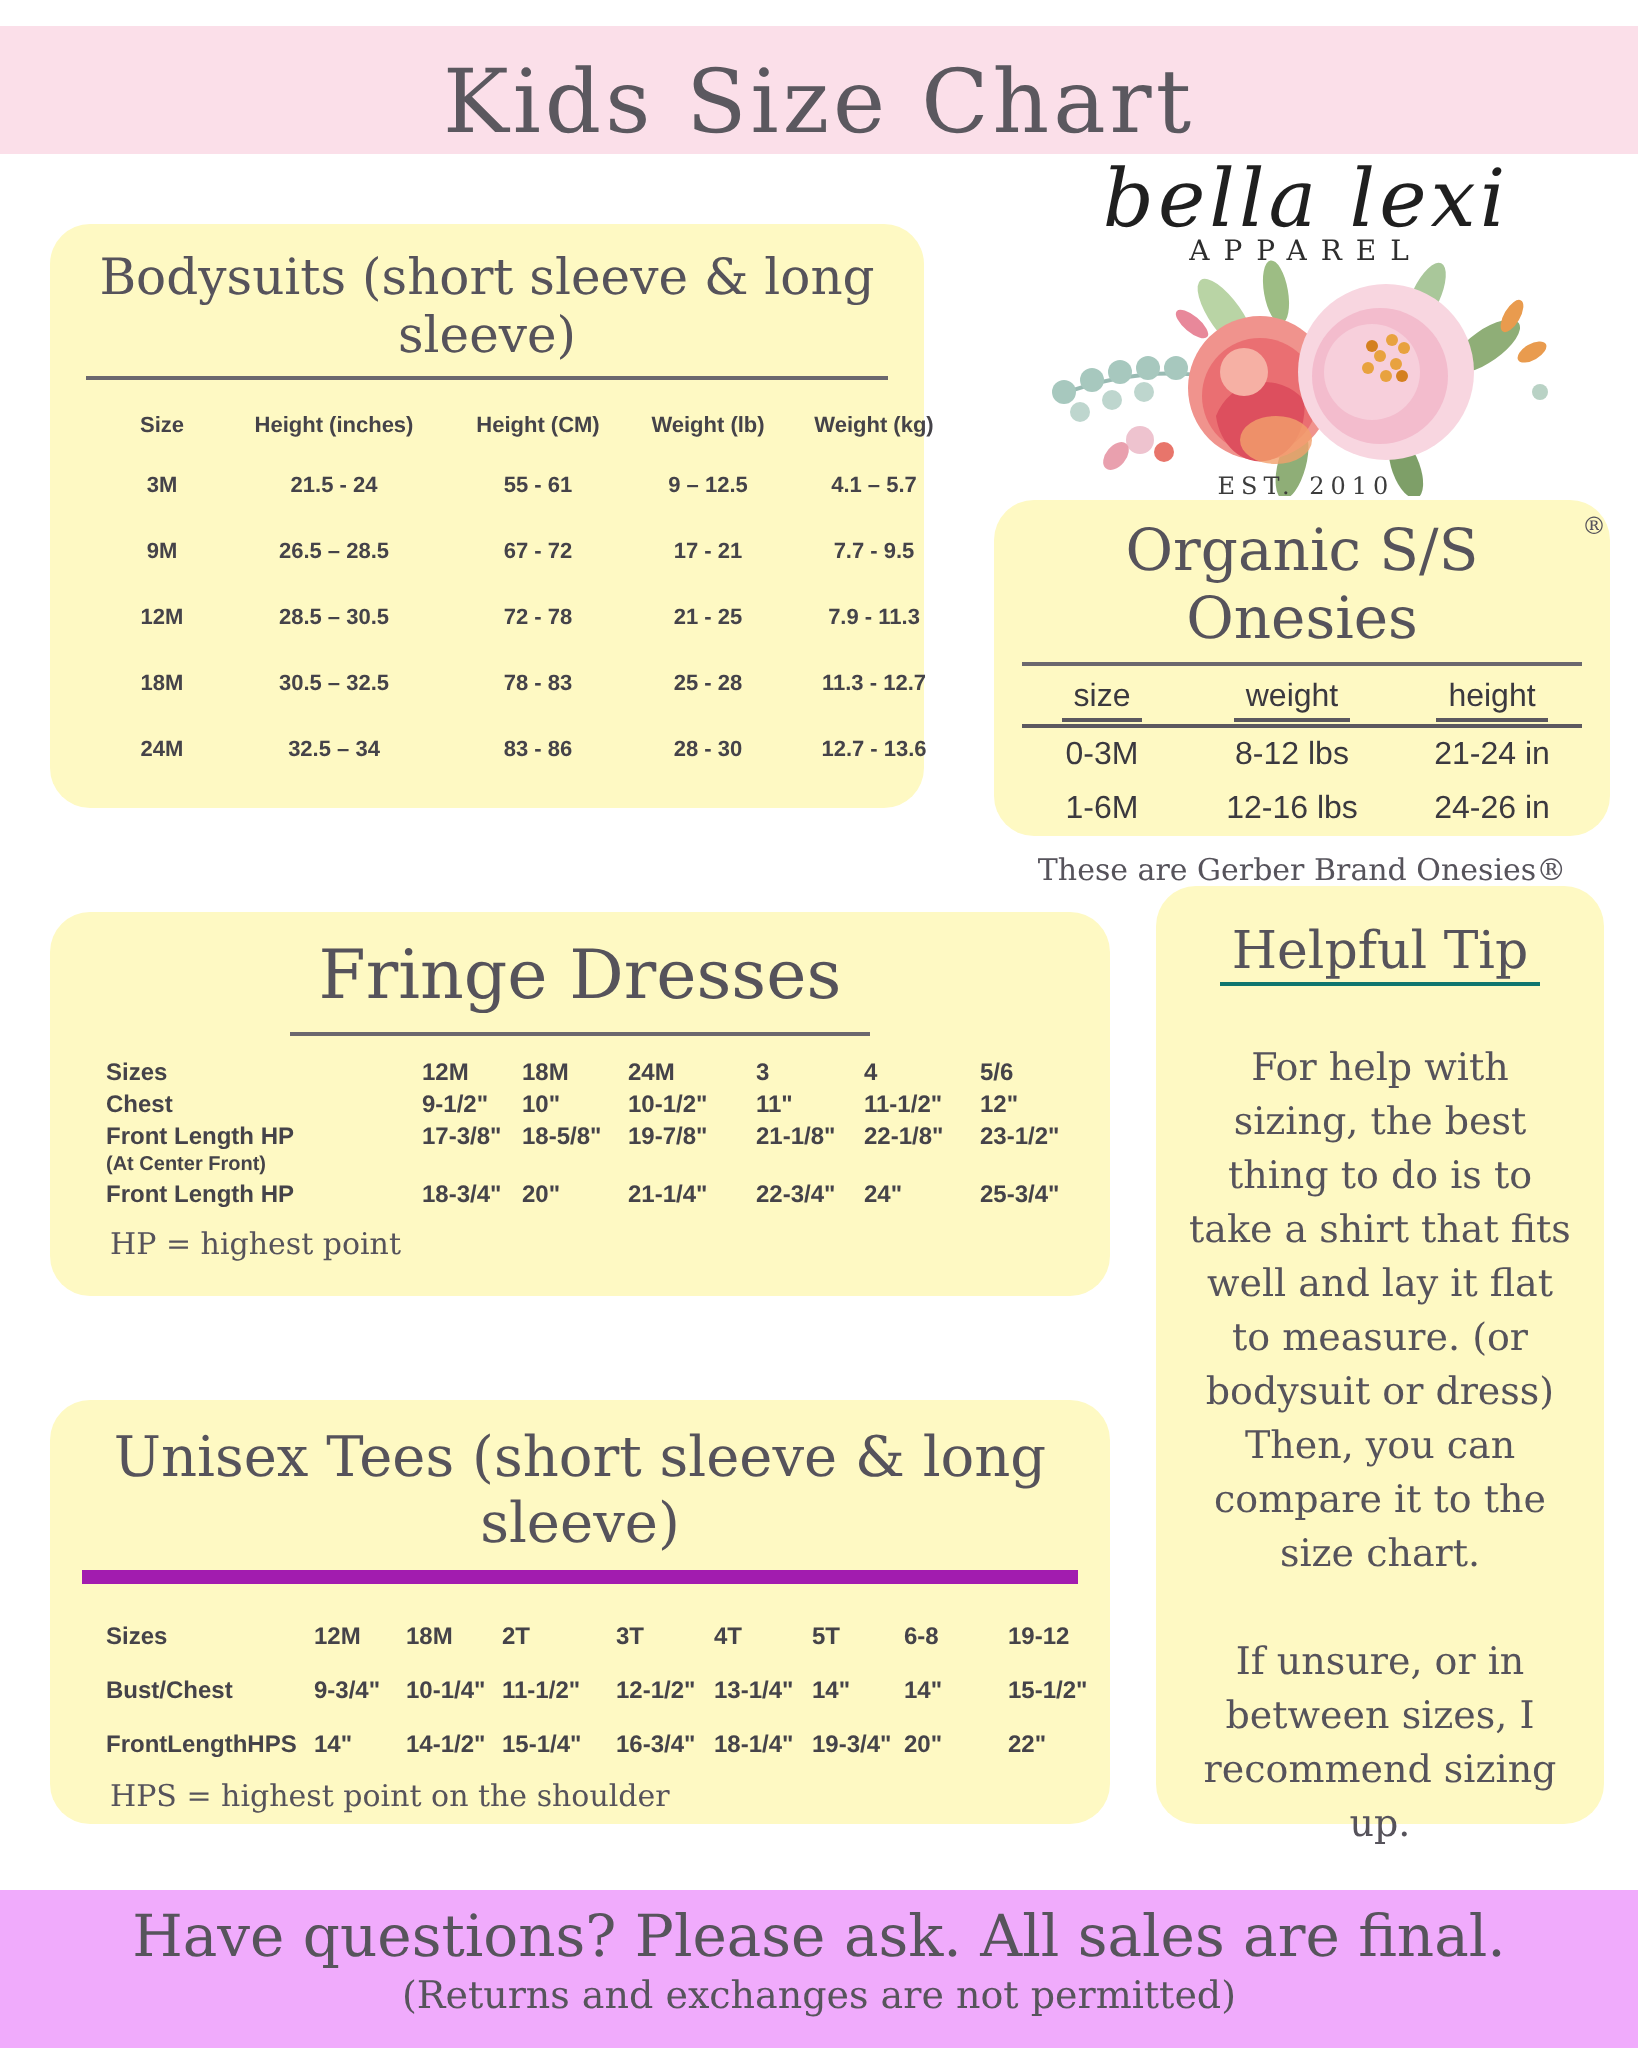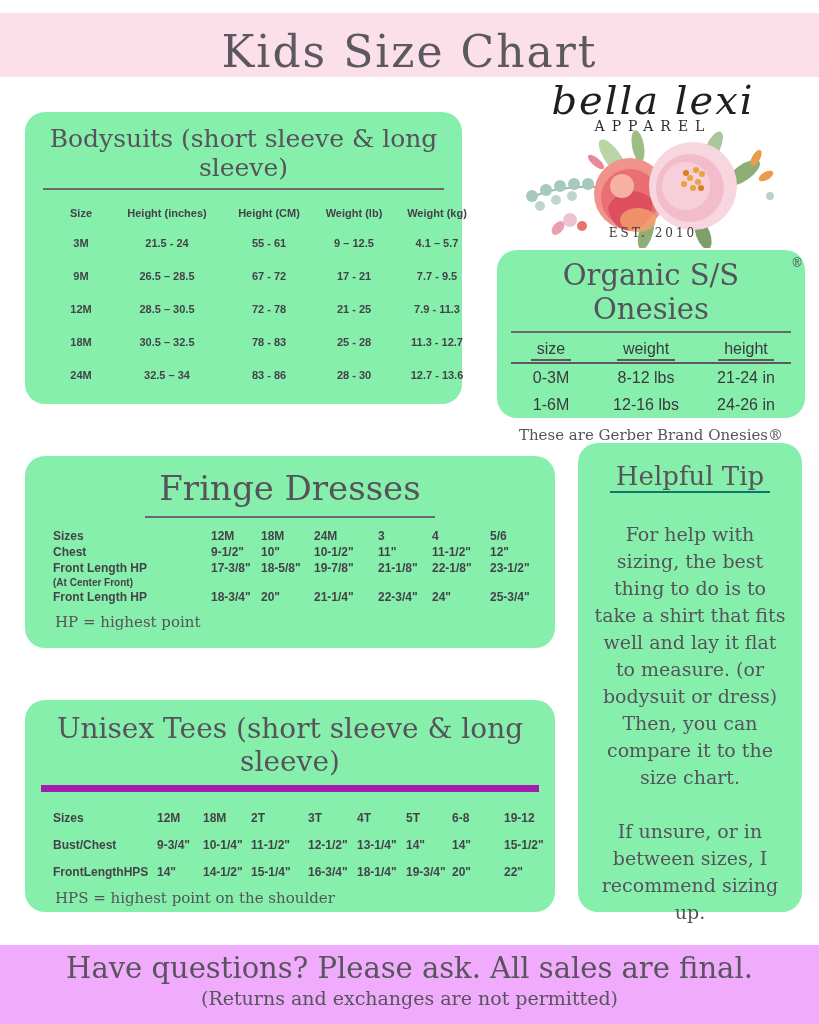--- a/index.html
+++ b/index.html
@@ -19,40 +19,40 @@
   }
   #top-banner .t { font-size:44px; letter-spacing:2px; color:#5b585f; }
   #bottom-banner {
     position:absolute; left:0; top:945px; width:819px; height:79px;
     background:#f0abfc; text-align:center; padding-top:6px;
   }
   #bottom-banner .l1 { font-size:29px; color:#57545c; }
   #bottom-banner .l2 { font-size:19px; color:#57545c; margin-top:2px; }
 
   
-  .pinkbox { position:absolute; background:#86efac; border-radius:20px; }
+  .pinkbox { position:absolute; background:#fef9c3; border-radius:20px; }
 
   
   #bodysuits-box { left:25px; top:112px; width:437px; height:292px; padding:10px 12px 0; }
   #bodysuits-title { display:block; font-size:25px; text-align:center; color:#56535b;
     border-bottom:2px solid #6b686e; padding-bottom:6px; margin:2px 6px 10px; }
   .trow { display:grid; align-items:center; }
   .tcell { white-space:nowrap; }
   #bodysuits-table { font-size:11px; font-weight:bold; }
   #bodysuits-table .trow { grid-template-columns:60px 112px 92px 78px 88px;
     height:33px; justify-items:center; padding-left:14px; }
   #bodysuits-table .thead { height:26px; }
 
   
   #brand { position:absolute; left:505px; top:80px; width:296px; height:170px; text-align:center; }
   #brand-name { font-size:40px; font-style:italic; color:#1f1f1f; line-height:1;
     letter-spacing:2px; }
   #brand-sub { font-size:14px; letter-spacing:7px; color:#2e2e2e; margin-top:-2px; }
   #brand-flowers { position:relative; margin-top:-6px; }
-  #brand-est { position:absolute; left:0; right:0; bottom:12px; font-size:12px;
+  #brand-est { position:absolute; left:0; right:0; bottom:2px; font-size:12px;
     letter-spacing:3px; color:#3c3c3c; }
 
   
   #onesies-box { left:497px; top:250px; width:308px; height:168px; padding:8px 14px 0; text-align:center; }
   #onesies-title { display:inline-block; font-size:29px; color:#56535b;
     border-bottom:2px solid #6b686e; padding:0 4px 5px; position:relative; }
   #onesies-title sup { font-size:12px; position:absolute; top:-2px; right:-12px; }
   #onesies-table { margin-top:6px; font-size:16px; font-family:"Liberation Sans", sans-serif; color:#3b393f; }
   #onesies-table .trow { grid-template-columns:80px 110px 90px; justify-items:center; height:27px; }
   #onesies-table .thead { border-bottom:2px solid #5c595f; height:25px; }

